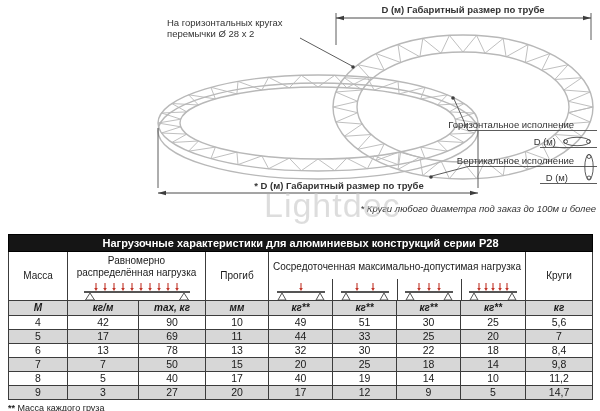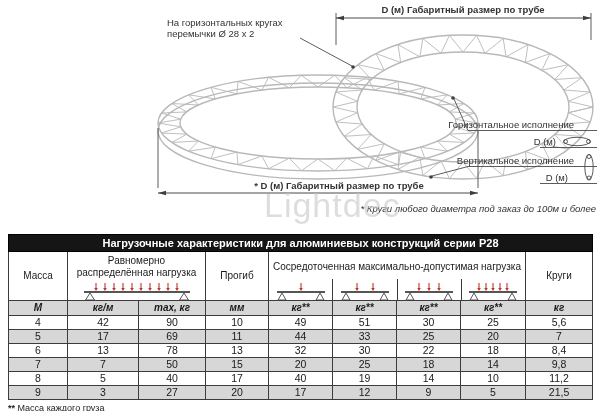--- a/index.html
+++ b/index.html
@@ -320,18 +320,18 @@
   </tr>
   <tr class="data-row shade">
     <td>9</td>
     <td>3</td>
     <td>27</td>
     <td>20</td>
     <td>17</td>
     <td>12</td>
     <td>9</td>
     <td>5</td>
-    <td>21,5</td>
+    <td>14,7</td>
   </tr>
 </tbody>
     </table>
 <div class="footnote"><span>** </span><span class="fn-text">Масса каждого груза</span></div>
 </div>
 
 </body></html>

